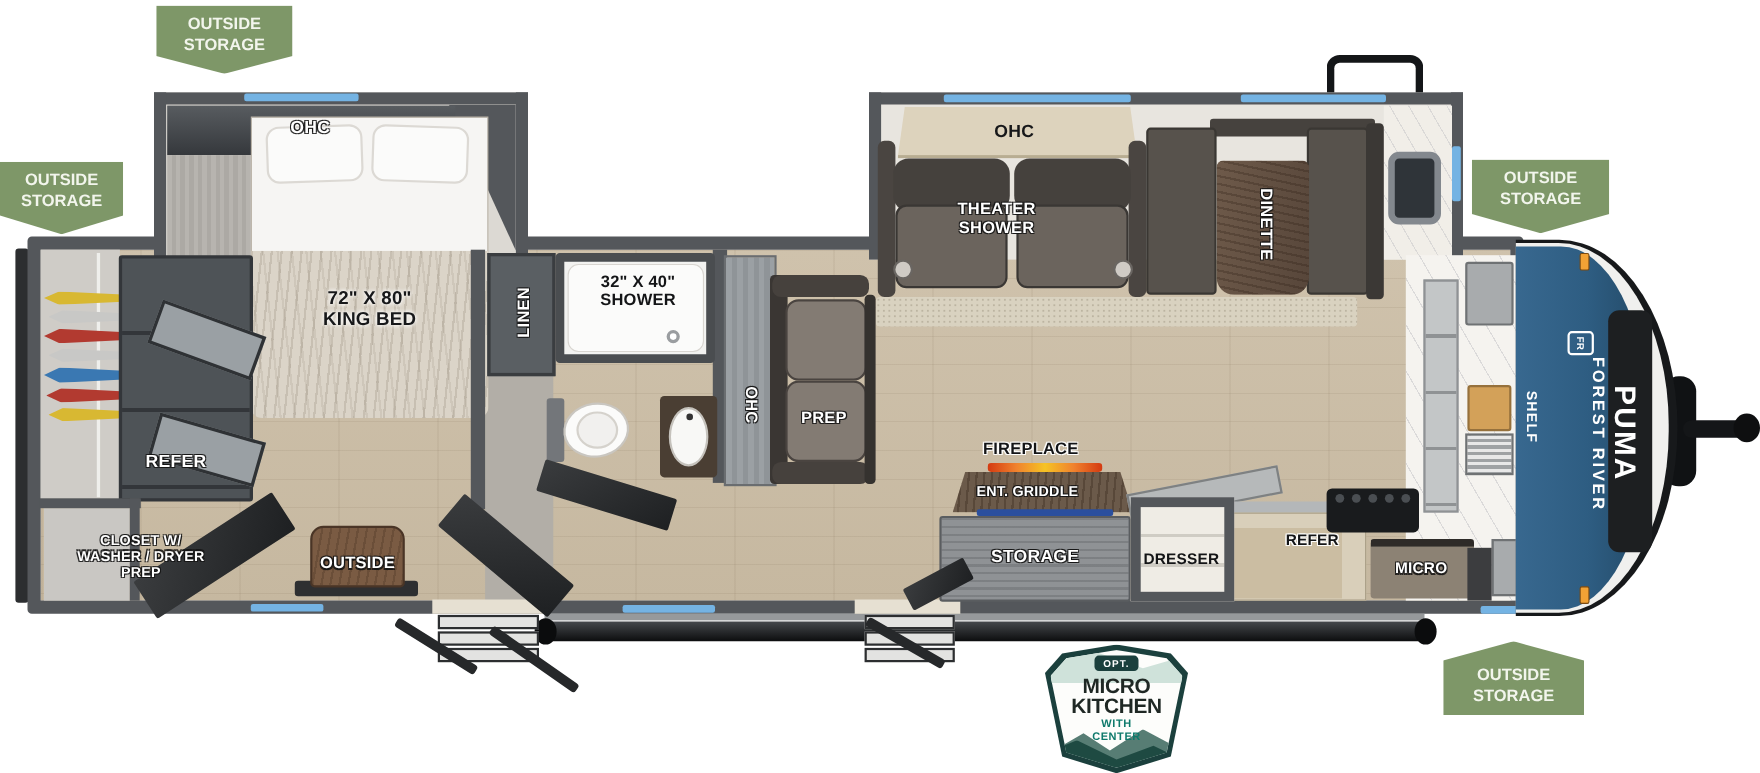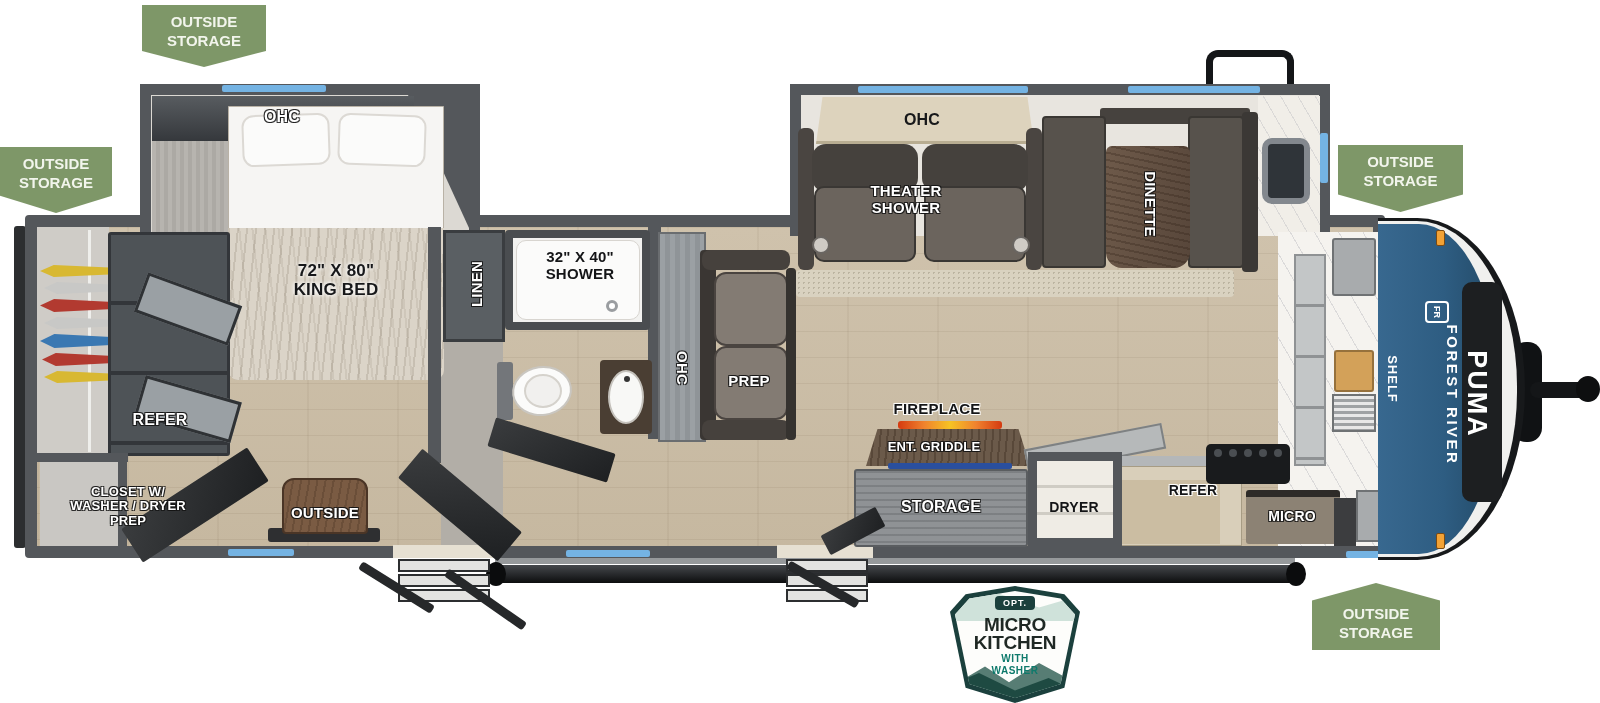--- a/index.html
+++ b/index.html
@@ -284,21 +284,21 @@
   <div class="lbl ow v90" style="left:682px;top:368px;font-size:15px;">OHC</div>
   <div class="lbl ow" style="left:749px;top:381px;font-size:15px;">PREP</div>
   <div class="lbl" style="left:922px;top:120px;font-size:16px;color:#17181a;">OHC</div>
   <div class="lbl ow" style="left:906px;top:199px;font-size:15px;">THEATER
 SHOWER</div>
   <div class="lbl ow v90" style="left:1150px;top:204px;font-size:15px;">DINETTE</div>
   <div class="lbl ob" style="left:937px;top:409px;font-size:15px;">FIREPLACE</div>
   <div class="lbl ow" style="left:934px;top:447px;font-size:13px;">ENT. GRIDDLE</div>
   <div class="lbl ow" style="left:941px;top:507px;font-size:16px;">STORAGE</div>
 
-  <div class="lbl" style="left:1074px;top:508px;font-size:14px;color:#141517;">DRYER</div>
+  <div class="lbl" style="left:1074px;top:508px;font-size:14px;color:#141517;">DRESSER</div>
   <div class="lbl ob" style="left:1193px;top:491px;font-size:14px;">REFER</div>
   <div class="lbl ow" style="left:1292px;top:517px;font-size:14px;">MICRO</div>
   <div class="lbl v90" style="left:1392px;top:379px;font-size:13px;color:#fff;letter-spacing:1px;z-index:6;">SHELF</div>
 
   <div style="left:1437px;top:312px;width:22px;height:24px;z-index:6;
        transform:translate(-50%,-50%) rotate(90deg);border:2px solid #fff;border-radius:4px;
        color:#fff;font-size:9px;font-weight:bold;text-align:center;line-height:20px;">
     <span style="position:static;">FR</span>
   </div>
   <div class="lbl v90" style="left:1452px;top:395px;font-size:15px;color:#fff;letter-spacing:2.5px;z-index:6;">FOREST RIVER</div>
@@ -311,16 +311,16 @@
       <div style="left:0;top:72px;width:120px;height:35px;background:#577d74;
            clip-path:polygon(0 60%,25% 10%,45% 55%,70% 0,100% 55%,100% 100%,0 100%);"></div>
       <div style="left:0;top:82px;width:120px;height:25px;background:#1e4a42;
            clip-path:polygon(0 40%,20% 0,50% 70%,78% 20%,100% 70%,100% 100%,0 100%);"></div>
     </div>
     <div style="left:50%;top:10px;transform:translateX(-50%);background:#1b403d;color:#fff;font-size:9px;font-weight:bold;
                 padding:2px 8px;border-radius:4px;letter-spacing:1px;">OPT.</div>
     <div class="lbl" style="left:65px;top:48px;font-size:19px;color:#1f2824;line-height:.95;letter-spacing:-.3px;z-index:9;">MICRO
 KITCHEN</div>
     <div class="lbl" style="left:65px;top:78px;font-size:10px;color:var(--teal,#0f7a6c);line-height:1.15;letter-spacing:.5px;z-index:9;">WITH
-WASHER</div>
+CENTER</div>
   </div>
 
 </div>
 
 </body></html>

